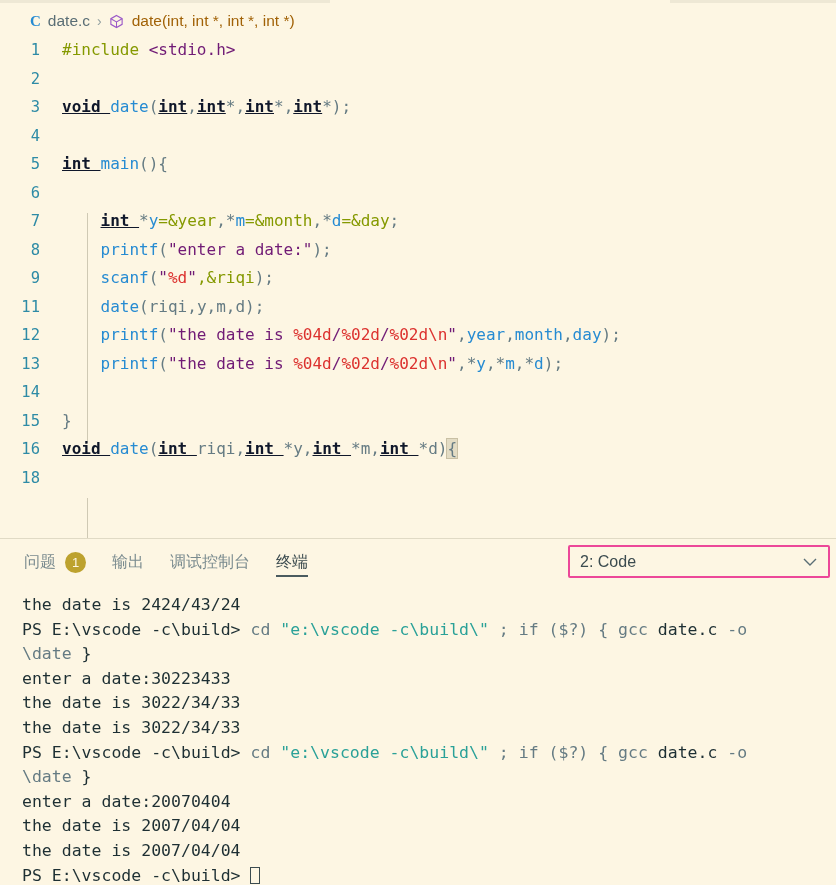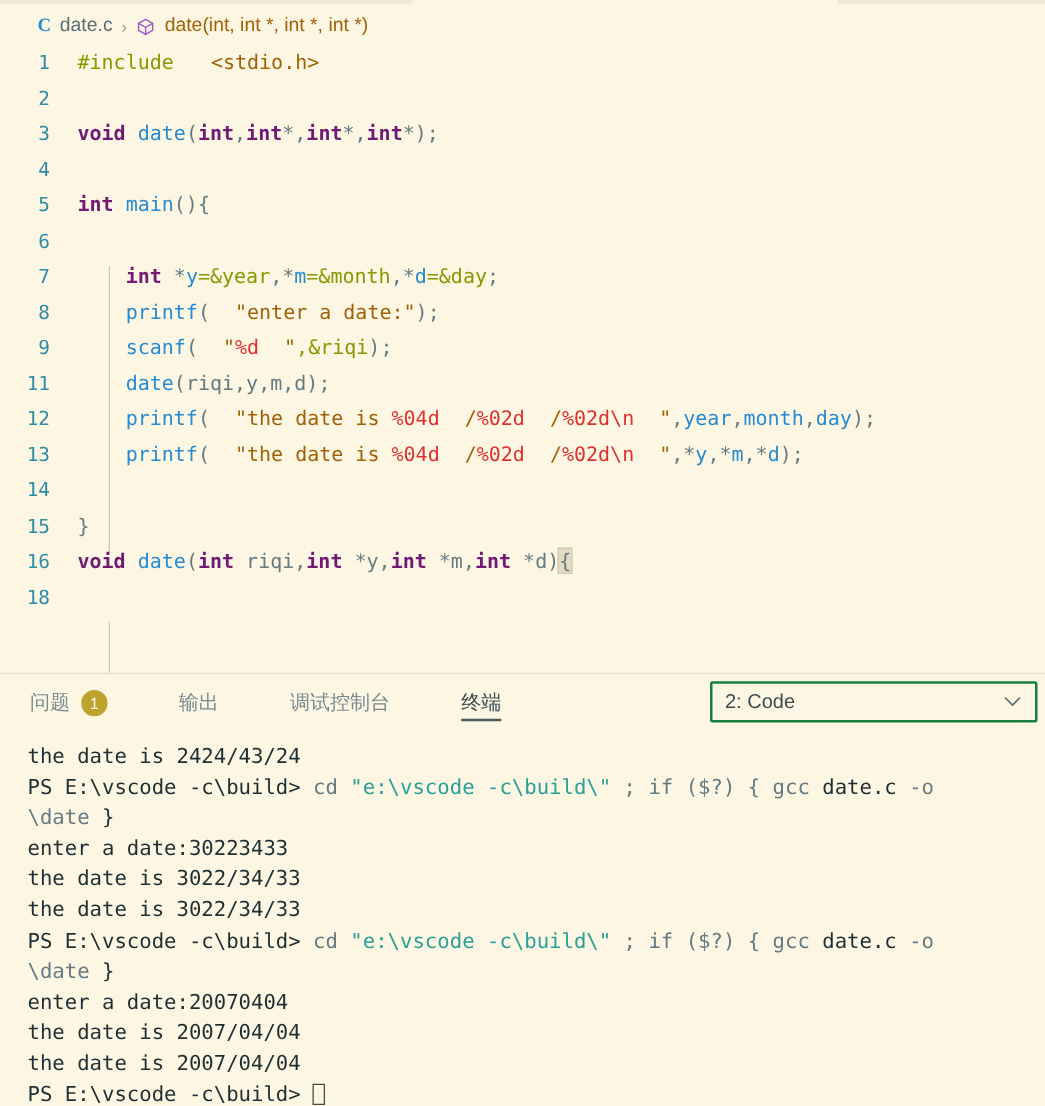--- a/index.html
+++ b/index.html
@@ -44,22 +44,22 @@
     box-sizing:border-box;color:#2E8BA6;font-size:15.5px;
     font-family:"DejaVu Sans Mono","Liberation Mono",monospace;
   }
   .lt{position:relative;padding-left:0;}
   
   .guide{position:absolute;left:87px;top:177px;width:1px;height:230px;background:#CFC9B4;}
   .guide2{position:absolute;left:87px;top:462px;width:1px;height:60px;background:#CFC9B4;}
 
   
   .t-pre{color:#859900;text-align:right;}          
-  .t-str{color:#a16207;margin-left:20px;}          
-  .t-kw{color:#701a75;font-weight:bold;} 
+  .t-str{color:#701a75;}          
+  .t-kw{color:#0f172a;font-weight:bold;text-decoration:underline;} 
   .t-fn{color:#268BD2;}           
   .t-var{color:#268BD2;}
   .t-plain{color:#073642;}
   .t-punct{color:#657B83;}
   .t-ident{color:#657B83;}
   .t-num{color:#D33682;}
   .t-fmt{color:#DC322F;}
   .t-param{color:#657B83;}
   .bracket{background:#E3DCC4;outline:1px solid #C9C0A4;}
 
@@ -82,21 +82,21 @@
     content:"";position:absolute;left:0;right:0;bottom:8px;height:2px;background:#4A5B5F;
   }
   .badge{
     display:inline-flex;align-items:center;justify-content:center;
     min-width:21px;height:21px;border-radius:11px;background:#BDA22E;
     color:#FDF6E3;font-size:13px;margin-left:9px;padding:0 6px;box-sizing:border-box;
     font-family:"Liberation Sans",sans-serif;
   }
   .dropdown{
     position:absolute;right:6px;top:6px;width:262px;height:33px;
-    border:2px solid #15803d;background:#FDF6E3;border-radius:2px;
+    border:2px solid #ec4899;background:#FDF6E3;border-radius:2px;
     display:flex;align-items:center;padding:0 10px;box-sizing:border-box;
     font-size:16px;color:#3B4B4F;cursor:pointer;
   }
   .dropdown .chev{margin-left:auto;color:#5A6E75;}
 
   .term{
     flex:1 1 auto;overflow:hidden;padding:8px 0 0 22px;box-sizing:border-box;
     font-family:"DejaVu Sans Mono","Liberation Mono",monospace;
     font-size:16.5px;line-height:24.6px;color:#2B3B40;white-space:pre;
   }
@@ -151,21 +151,21 @@
         <div class="code-line"><div class="ln">13</div><div class="lt"><span class="t-plain">    </span><span class="t-fn">printf</span><span class="t-punct">(</span><span class="t-str">"the date is </span><span class="t-fmt">%04d</span><span class="t-str">/</span><span class="t-fmt">%02d</span><span class="t-str">/</span><span class="t-fmt">%02d</span><span class="t-fmt">\n</span><span class="t-str">"</span><span class="t-punct">,</span><span class="t-punct">*</span><span class="t-var">y</span><span class="t-punct">,</span><span class="t-punct">*</span><span class="t-var">m</span><span class="t-punct">,</span><span class="t-punct">*</span><span class="t-var">d</span><span class="t-punct">);</span></div></div>
         <div class="code-line"><div class="ln">14</div><div class="lt"></div></div>
         <div class="code-line"><div class="ln">15</div><div class="lt"><span class="t-punct">}</span></div></div>
         <div class="code-line"><div class="ln">16</div><div class="lt"><span class="t-kw">void </span><span class="t-fn">date</span><span class="t-punct">(</span><span class="t-kw">int </span><span class="t-param">riqi</span><span class="t-punct">,</span><span class="t-kw">int </span><span class="t-punct">*</span><span class="t-param">y</span><span class="t-punct">,</span><span class="t-kw">int </span><span class="t-punct">*</span><span class="t-param">m</span><span class="t-punct">,</span><span class="t-kw">int </span><span class="t-punct">*</span><span class="t-param">d</span><span class="t-punct">)</span><span class="t-punct bracket">{</span></div></div>
         <div class="code-line"><div class="ln">18</div></div>
       </div>
   </div>
 
   <div class="panel">
     <div class="panel-head">
-      <div id="panel-tabs" style="display:flex;gap:31px;">
+      <div id="panel-tabs" style="display:flex;">
           <div class="ptab">
             <span>问题</span>
             <span class="badge">1</span>
           </div>
           <div class="ptab">
             <span>输出</span>
           </div>
           <div class="ptab">
             <span>调试控制台</span>
           </div>

